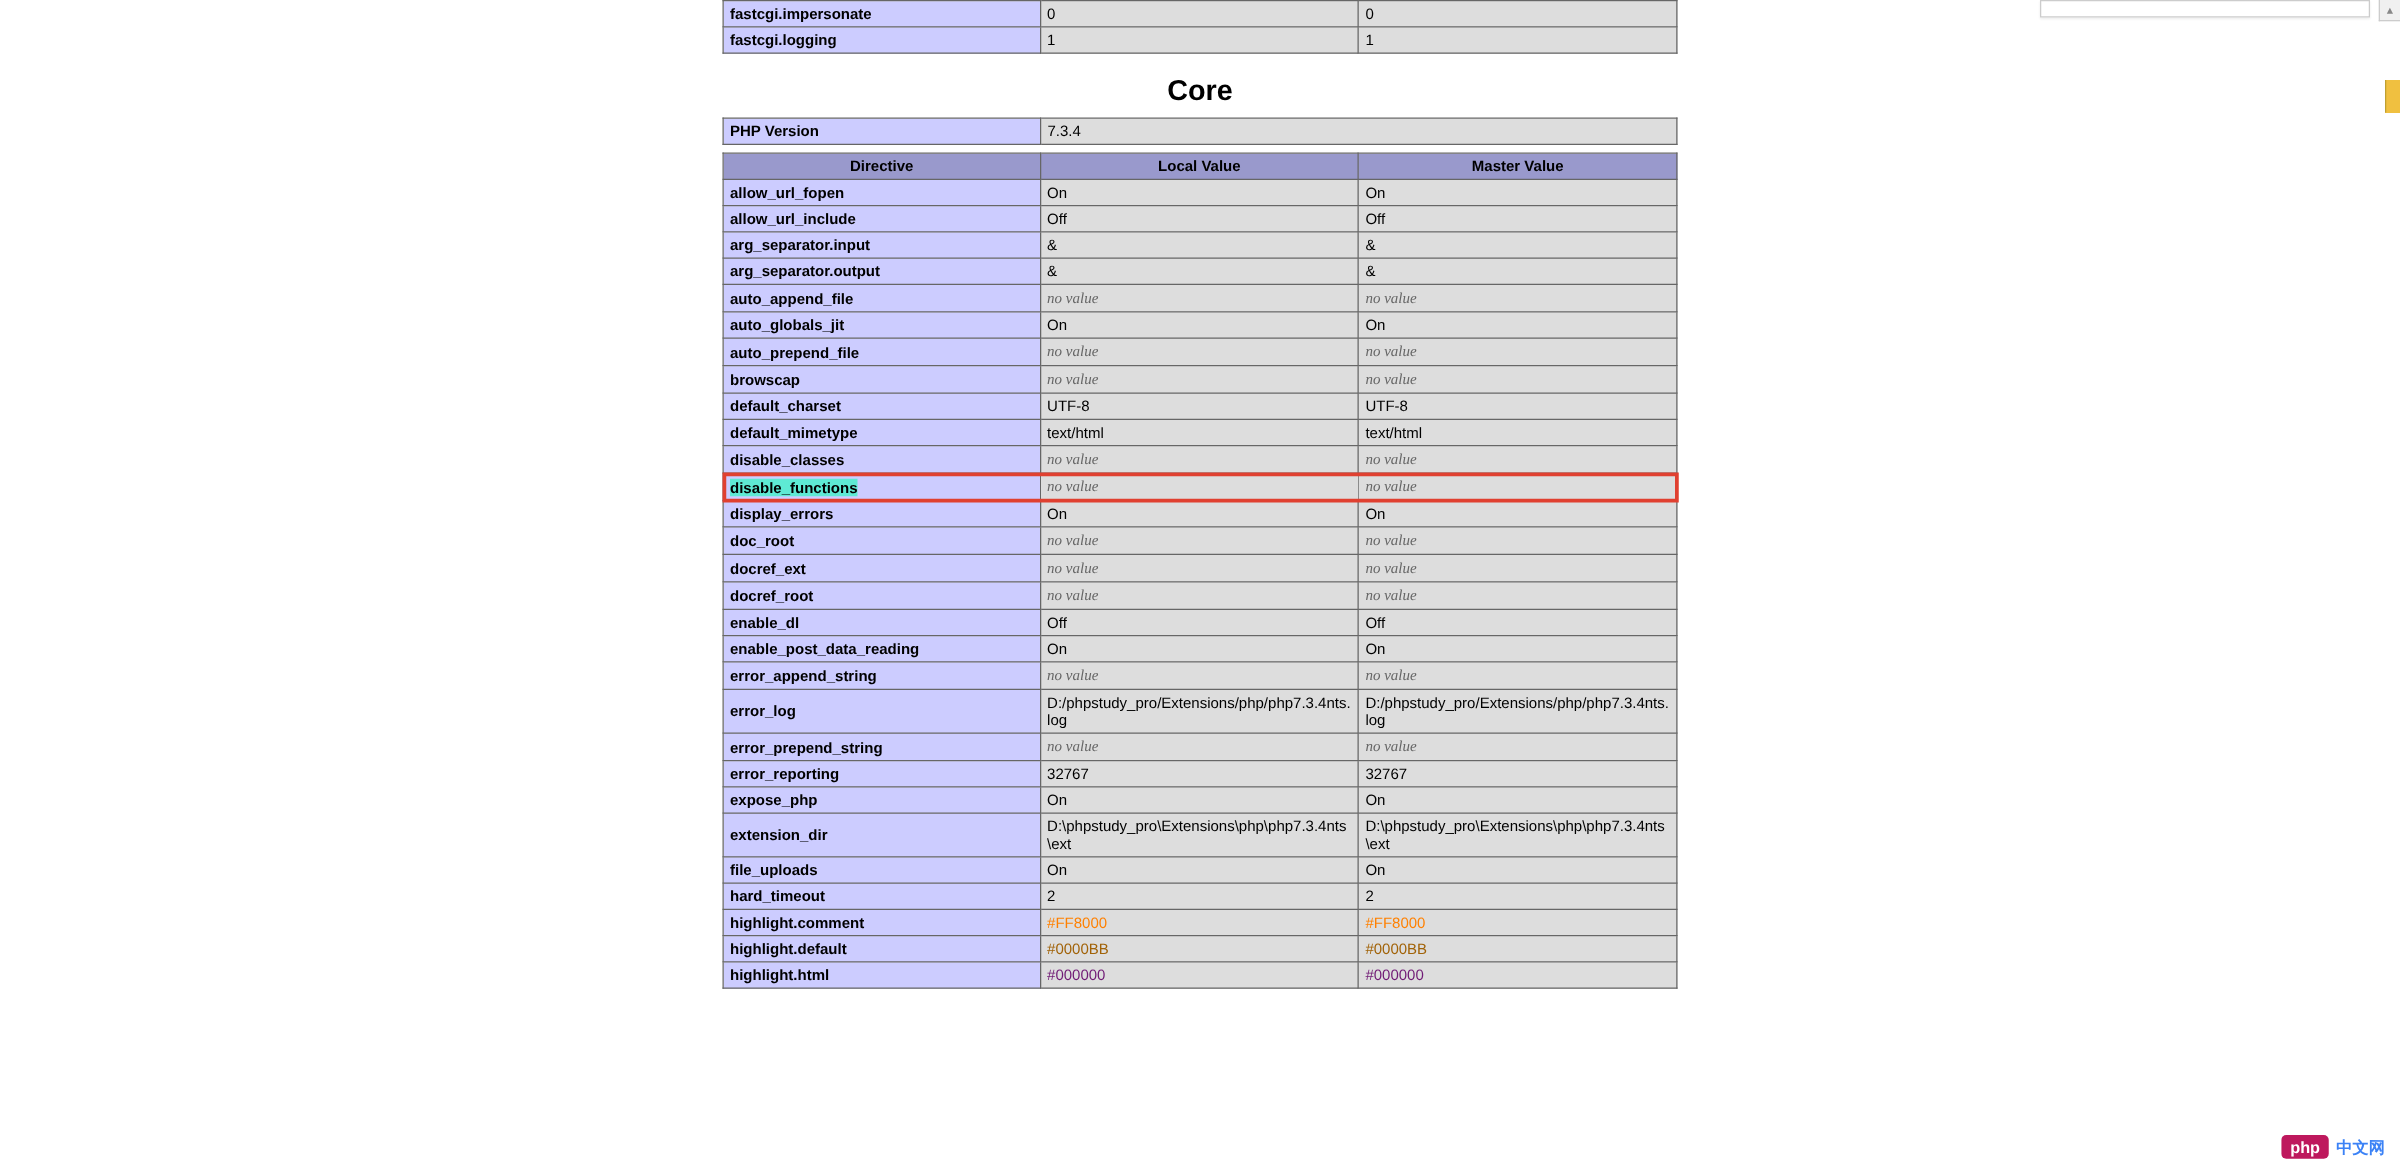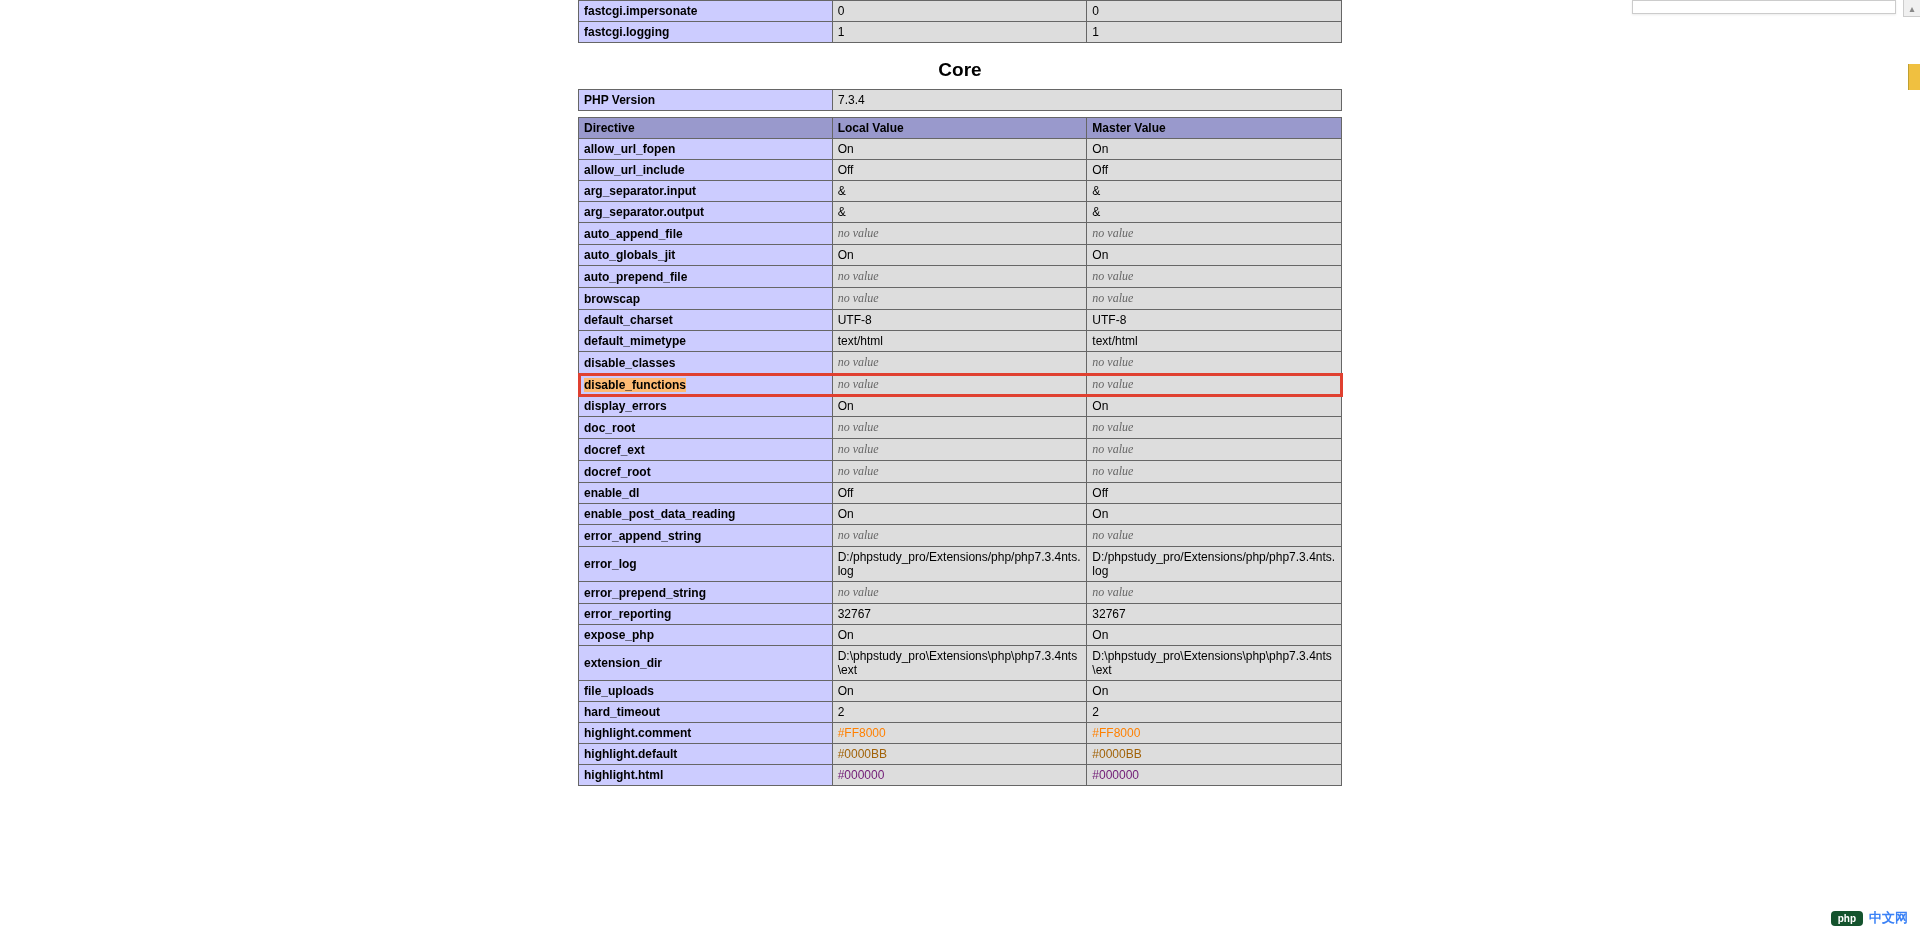--- a/index.html
+++ b/index.html
@@ -1,35 +1,35 @@
 <!DOCTYPE html>
 <html><head>
   <meta charset="utf-8">
   <style>
     * { box-sizing: border-box; margin: 0; padding: 0; }
     body { font-family: Arial, Helvetica, sans-serif; font-size: 12px; background: #fff; }
     .page-container { width: 764px; margin: 0 auto; padding-bottom: 30px; }
     table { width: 100%; border-collapse: collapse; word-break: break-all; }
     table.top-table { margin-bottom: 6px; }
-    .section-title { text-align: center; font-size: 19px; font-weight: bold; margin: 16px 0 8px 0; }
+    .section-title { text-align: center; font-size: 23px; font-weight: bold; margin: 16px 0 8px 0; }
     td, th { border: 1px solid #666; padding: 3px 5px; vertical-align: middle; }
     th { font-weight: bold; }
     .cell-dirname { background: #ccccff; font-weight: bold; width: 254px; }
     .cell-value { background: #ddd; width: 255px; }
-    .hdr-row th { background: #9999cc; font-weight: bold; text-align: left; }
+    .hdr-row th { background: #9999cc; font-weight: bold; text-align: center; }
     .novalue { font-style: italic; color: #666; font-family: Liberation Serif, serif; }
     .color-orange { color: #FF8000; }
     .color-blue { color: #a16207; }
     .color-black { color: #701a75; }
     .highlighted-row { outline: 3px solid #e04030; outline-offset: -2px; position: relative; z-index: 5; }
     .first-table .cell-dirname { width: 254px; }
     .first-table .cell-value { width: 509px; }
-    .hl-mark { background: #fdba74; }
+    .hl-mark { background: #5eead4; }
     .watermark { position: fixed; bottom: 10px; right: 12px; display: flex; align-items: center; gap: 6px; font-size: 13px; font-weight: bold; z-index: 50; }
-    .wm-badge { background: #14532d; color: #fff; border-radius: 4px; padding: 2px 7px; font-size: 10px; font-weight: bold; }
+    .wm-badge { background: #be185d; color: #fff; border-radius: 4px; padding: 2px 7px; font-size: 13px; font-weight: bold; }
     .wm-text { color: #3b82f6; }
     .sidebar-handle { position: fixed; top: 64px; right: 0; width: 12px; height: 26px; background: #f0c040; z-index: 60; border-left: 1px solid #c0a030; }
     .scroll-up-arrow { position: fixed; top: 0; right: 0; width: 17px; height: 17px; background: #f0f0f0; border-left: 1px solid #ccc; border-bottom: 1px solid #ccc; display: flex; align-items: center; justify-content: center; color: #888; font-size: 10px; }
     .top-floating-box { position: fixed; top: 0; right: 24px; width: 264px; height: 14px; border: 1px solid #ccc; background: #fff; box-shadow: 0 1px 2px rgba(0,0,0,0.08); z-index:40; }
   </style>
 </head>
 <body>
 
 <div class="top-floating-box"></div>
 <div class="scroll-up-arrow">▴</div>

